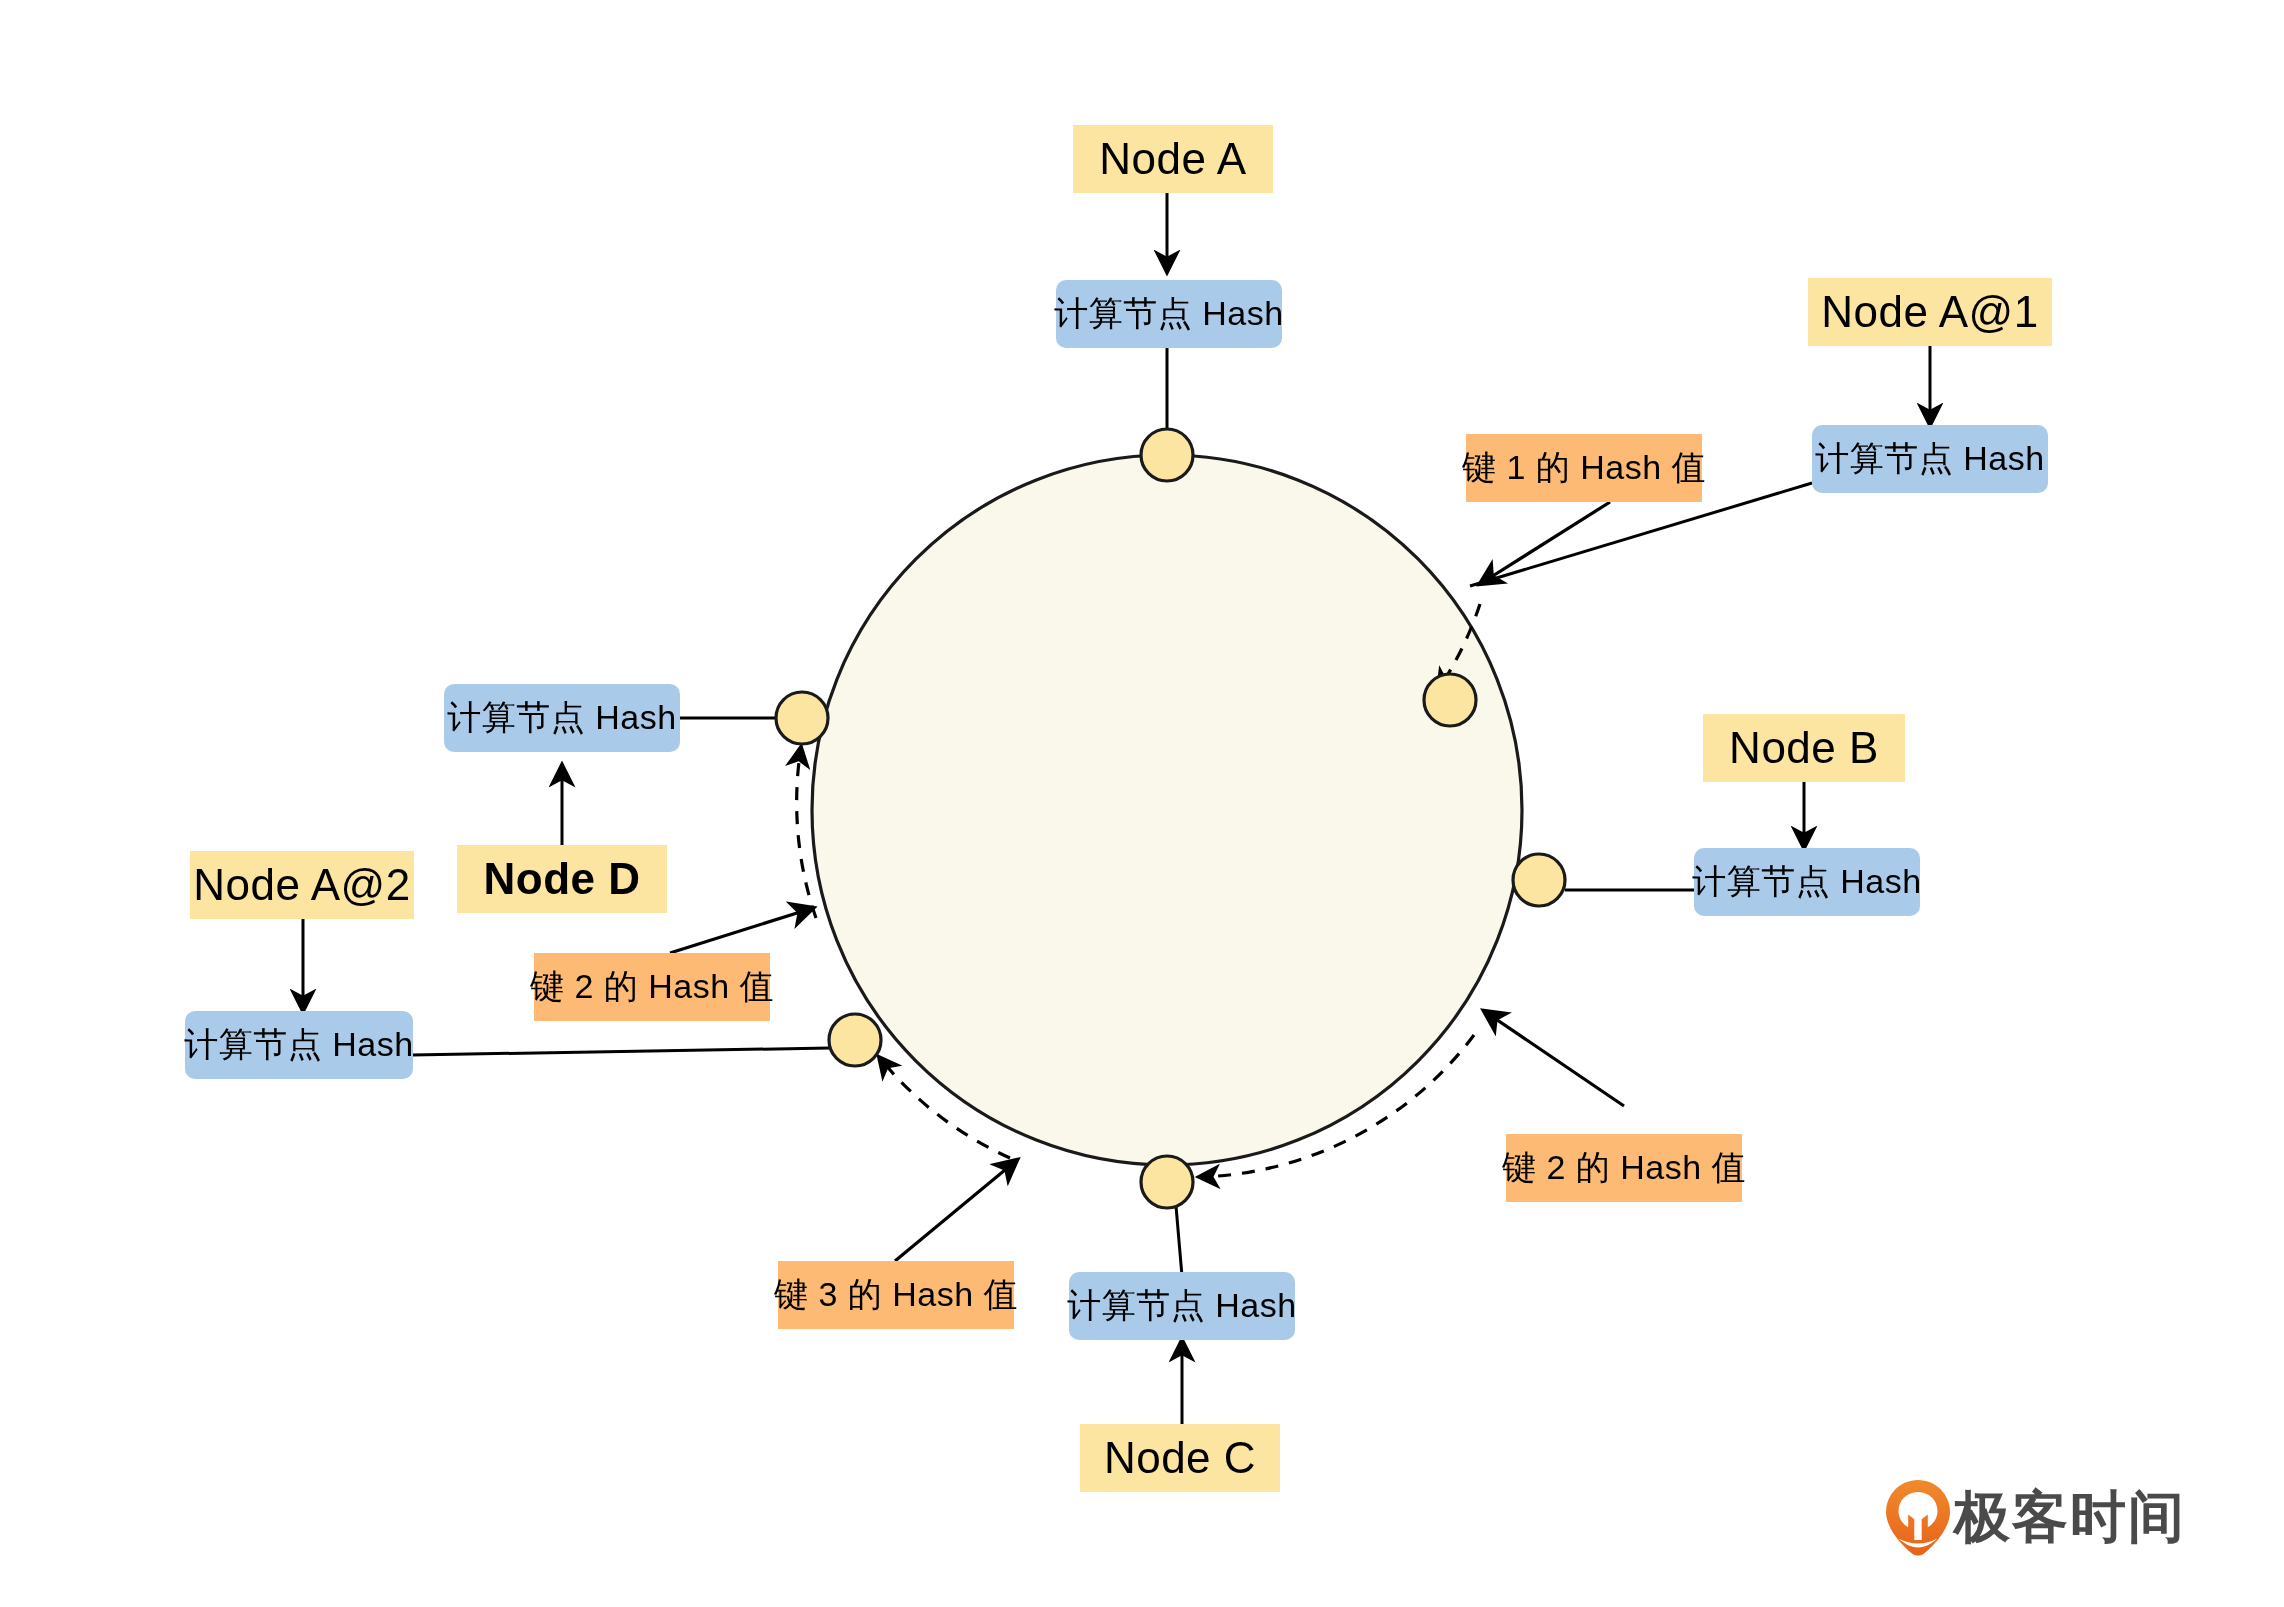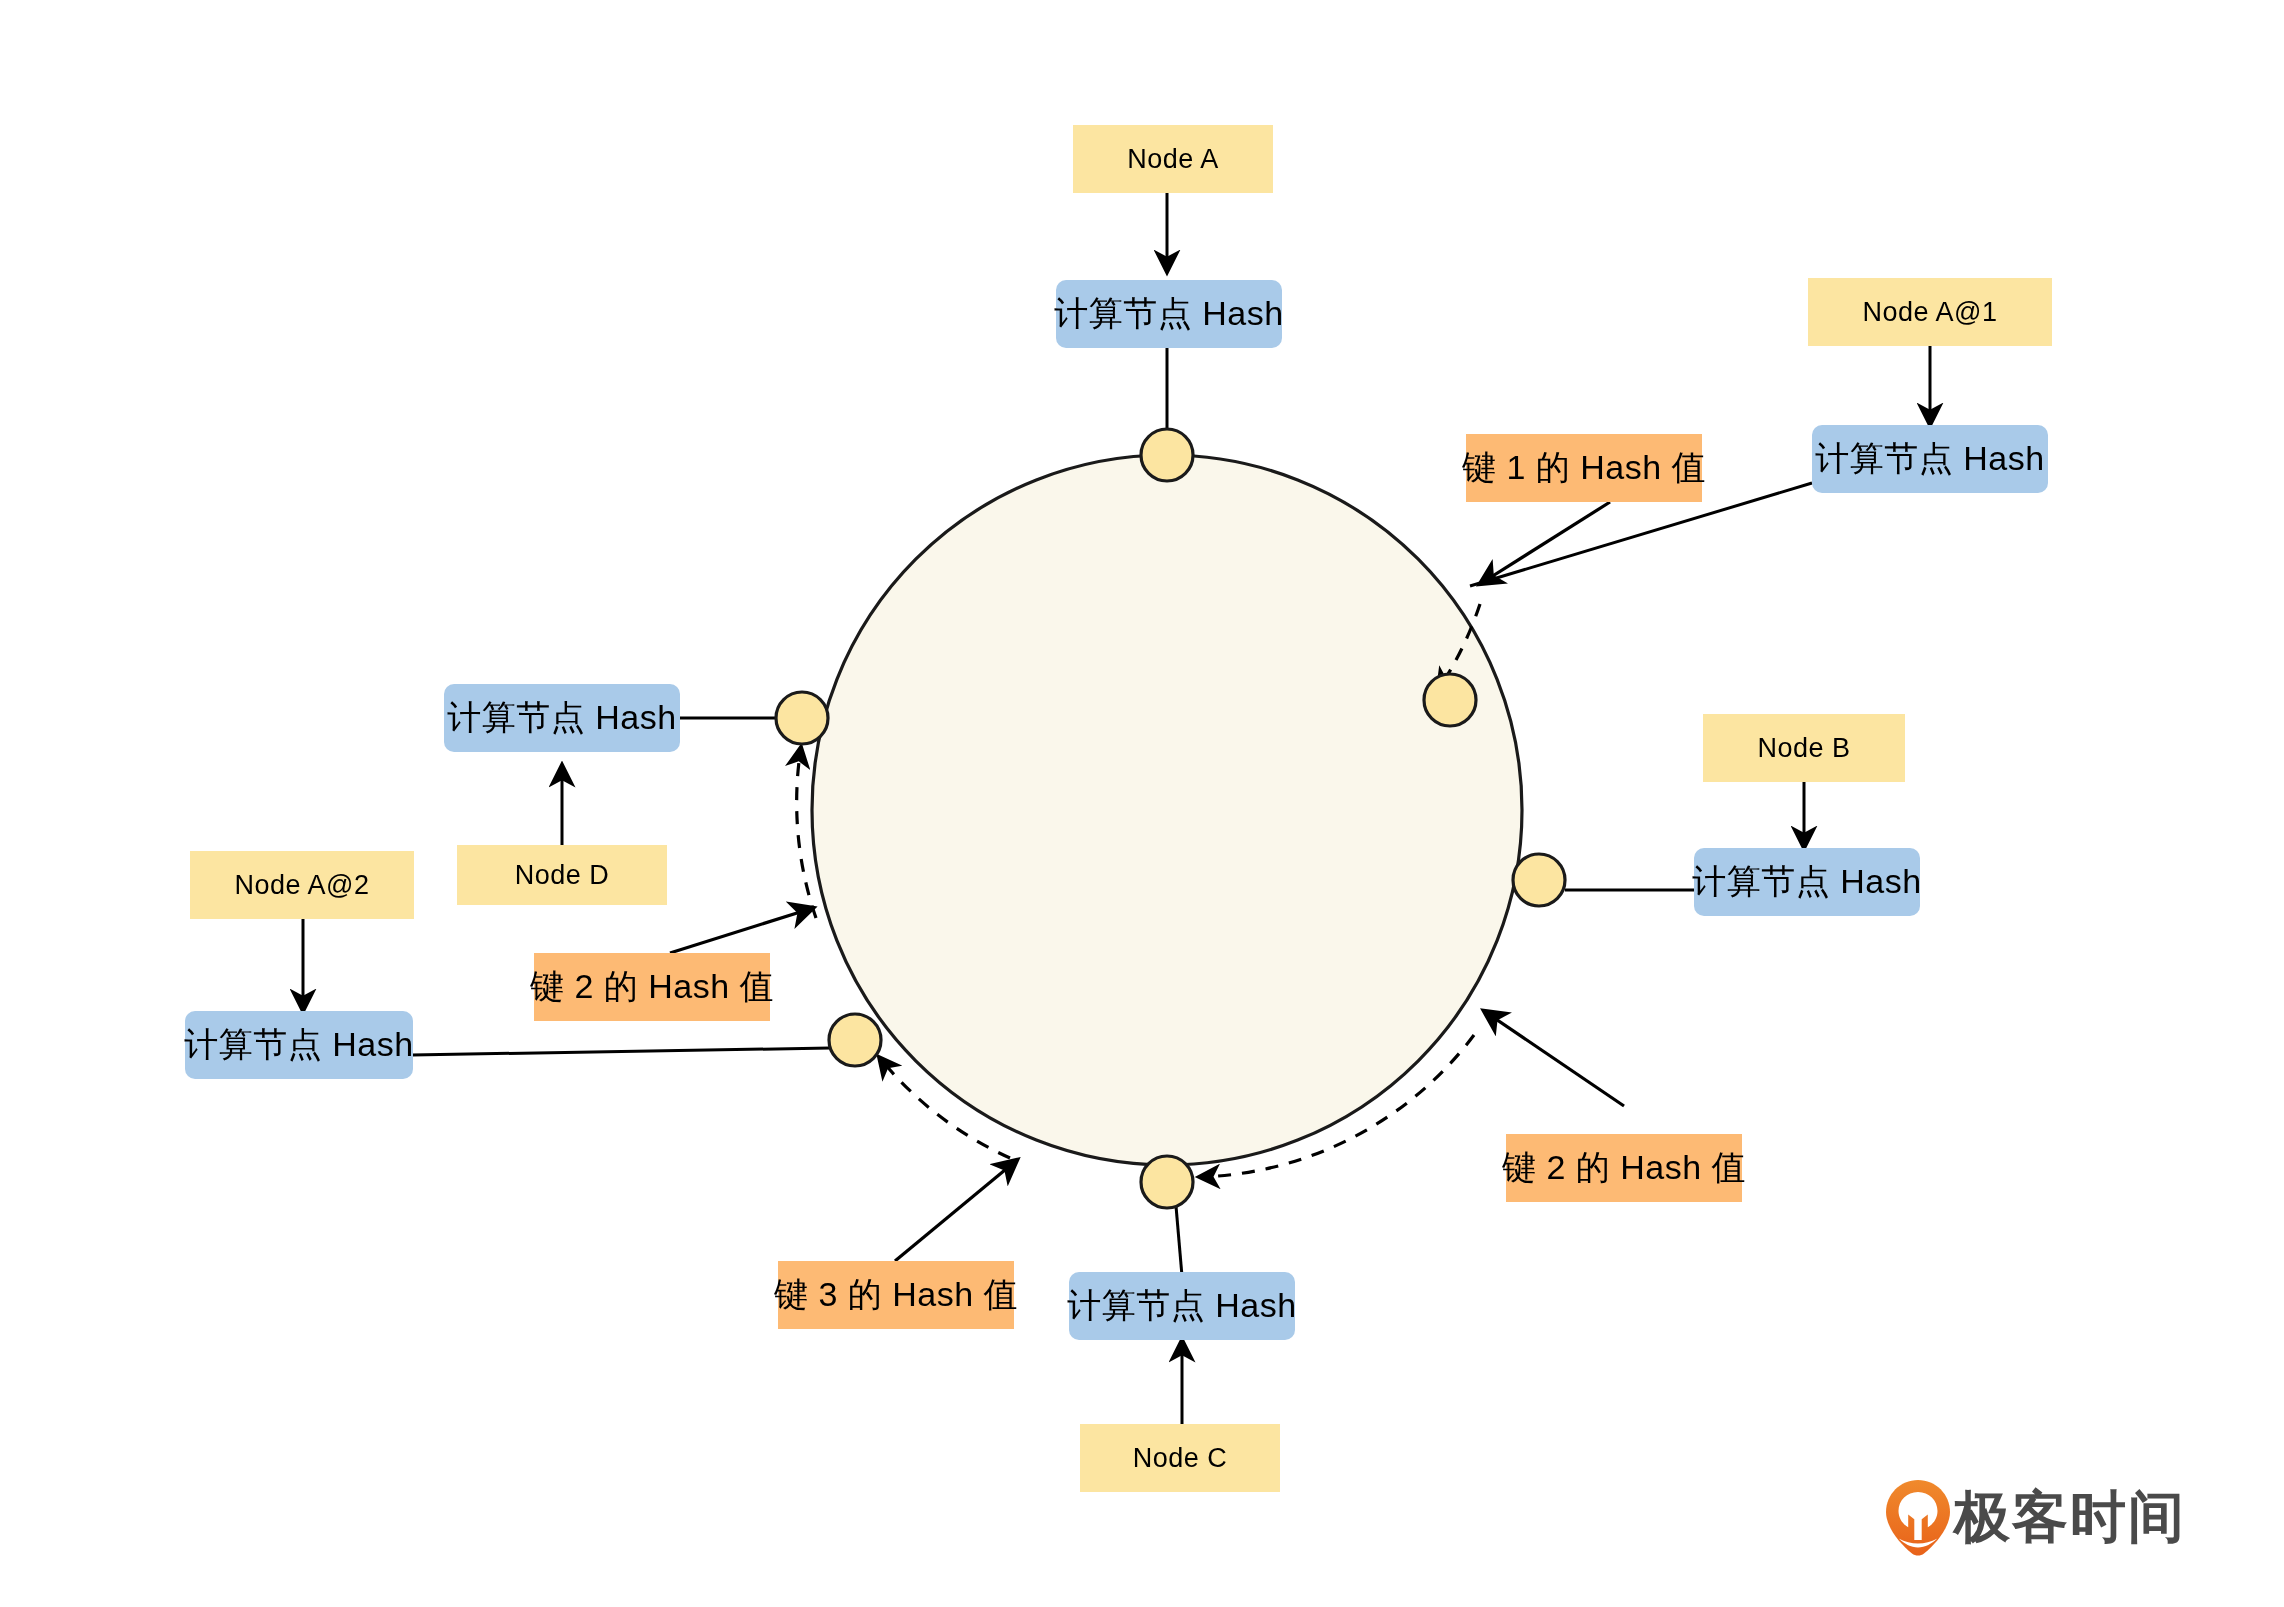--- a/index.html
+++ b/index.html
@@ -15,21 +15,21 @@
     position:absolute;
     display:flex;align-items:center;justify-content:center;
     box-sizing:border-box;
     color:#000000;
     white-space:nowrap;
     letter-spacing:0.5px;
   }
   .box-node{            
     background:#FCE5A1;
     border-radius:0;
-    font-size:27px;
+    font-size:44px;
   }
   .box-hash{            
     background:#A9CAE9;
     border-radius:10px;
     font-size:34px;
   }
   .box-key{             
     background:#fdba74;
     border-radius:0;
     font-size:34px;
@@ -110,21 +110,21 @@
 <div class="box box-node" style="left:1808px;top:278px;width:244px;height:68px;">Node A@1</div>
 <div class="box box-hash" style="left:1812px;top:425px;width:236px;height:68px;">计算节点 Hash</div>
 
 <div class="box box-node" style="left:1703px;top:694px;width:202px;height:68px;margin-top:20px;">Node B</div>
 <div class="box box-hash" style="left:1694px;top:848px;width:226px;height:68px;">计算节点 Hash</div>
 
 <div class="box box-hash" style="left:1069px;top:1272px;width:226px;height:68px;">计算节点 Hash</div>
 <div class="box box-node" style="left:1080px;top:1424px;width:200px;height:68px;">Node C</div>
 
 <div class="box box-hash" style="left:444px;top:684px;width:236px;height:68px;">计算节点 Hash</div>
-<div class="box box-node" style="left:457px;top:845px;width:210px;height:60px;">Node D</div>
+<div class="box box-node" style="left:457px;top:845px;width:210px;height:68px;font-weight:bold;">Node D</div>
 
 <div class="box box-node" style="left:190px;top:851px;width:224px;height:68px;">Node A@2</div>
 <div class="box box-hash" style="left:185px;top:1011px;width:228px;height:68px;">计算节点 Hash</div>
 
 <div class="box box-key" style="left:1466px;top:434px;width:236px;height:68px;">键 1 的 Hash 值</div>
 <div class="box box-key" style="left:1506px;top:1106px;width:236px;height:68px;margin-top:28px;">键 2 的 Hash 值</div>
 <div class="box box-key" style="left:778px;top:1261px;width:236px;height:68px;">键 3 的 Hash 值</div>
 <div class="box box-key" style="left:534px;top:953px;width:236px;height:68px;">键 2 的 Hash 值</div>
 
 <div id="logo">

